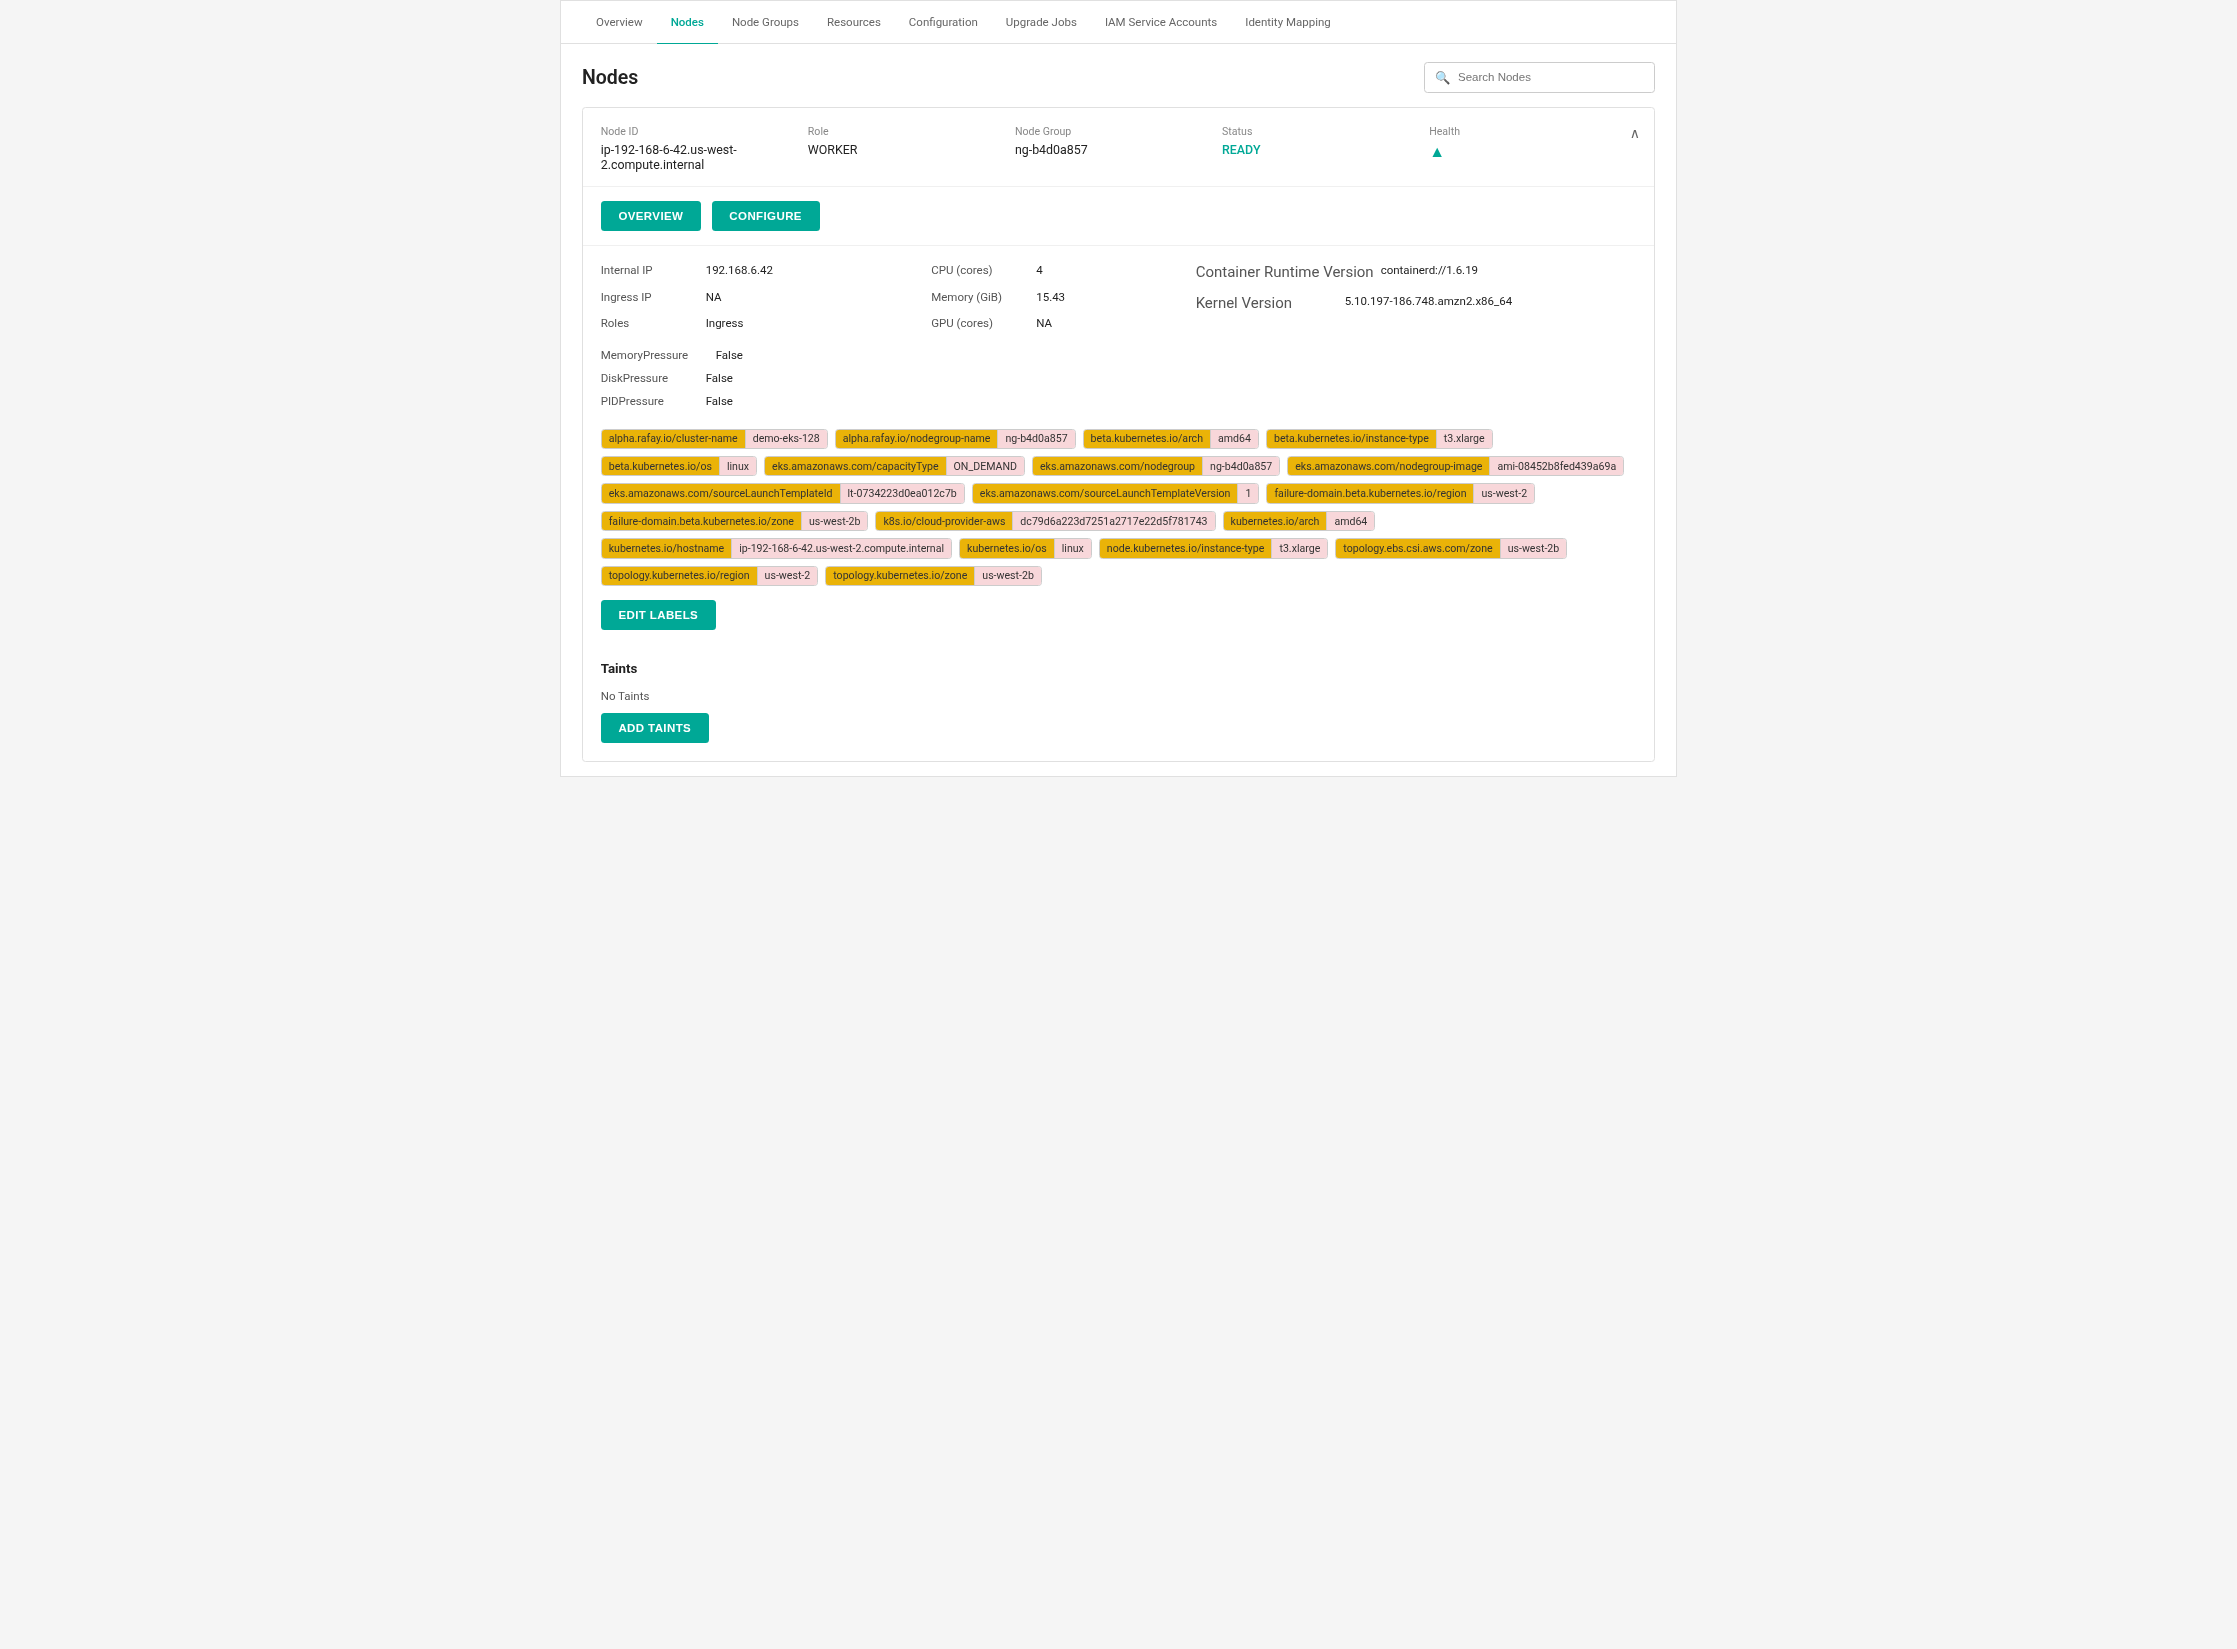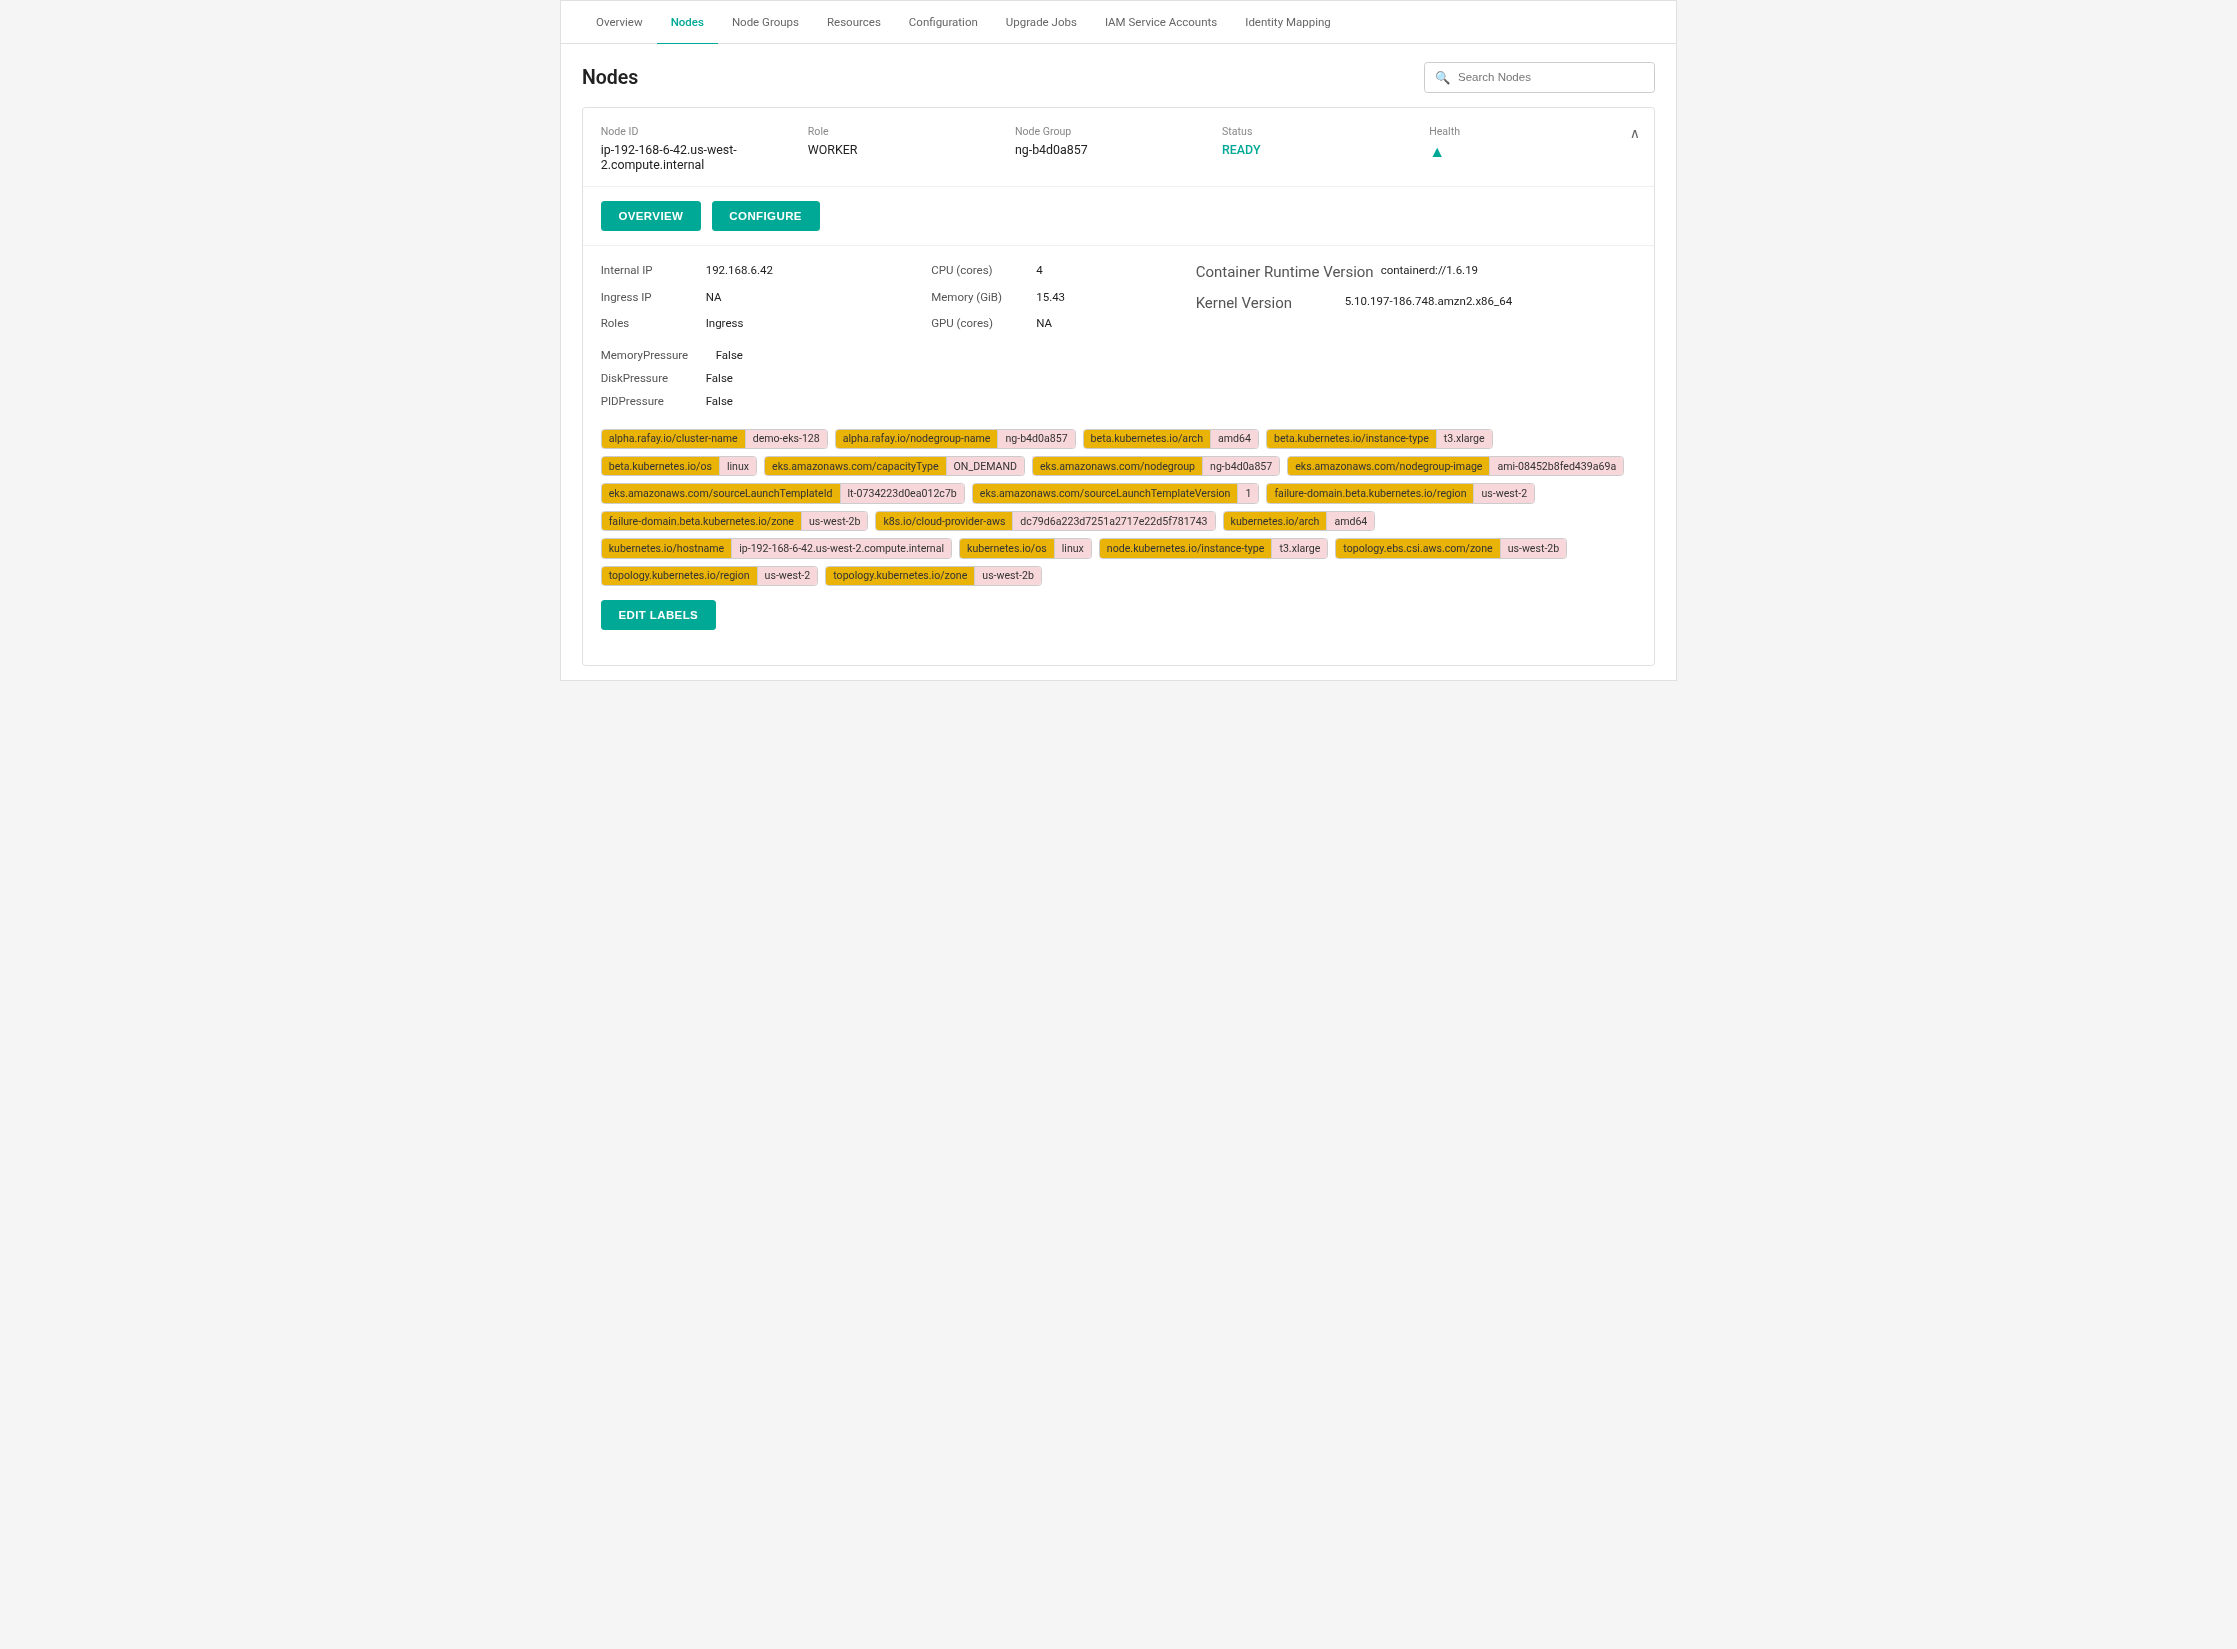--- a/index.html
+++ b/index.html
@@ -425,16 +425,21 @@
               <span class="label-value">us-west-2</span>
             </div>
             <div class="label-chip">
               <span class="label-key">topology.kubernetes.io/zone</span>
               <span class="label-value">us-west-2b</span>
             </div>
           </div>
         <button class="btn-teal" style="margin-bottom: 17.7px;">EDIT LABELS</button>
       </div>
 
+      <div class="taints-section">
+        <div class="section-title">Taints</div>
+        <div class="no-taints">No Taints</div>
+        <button class="btn-teal">ADD TAINTS</button>
+      </div>
     </div>
   </div>
 </div>
 
 
 </body></html>

